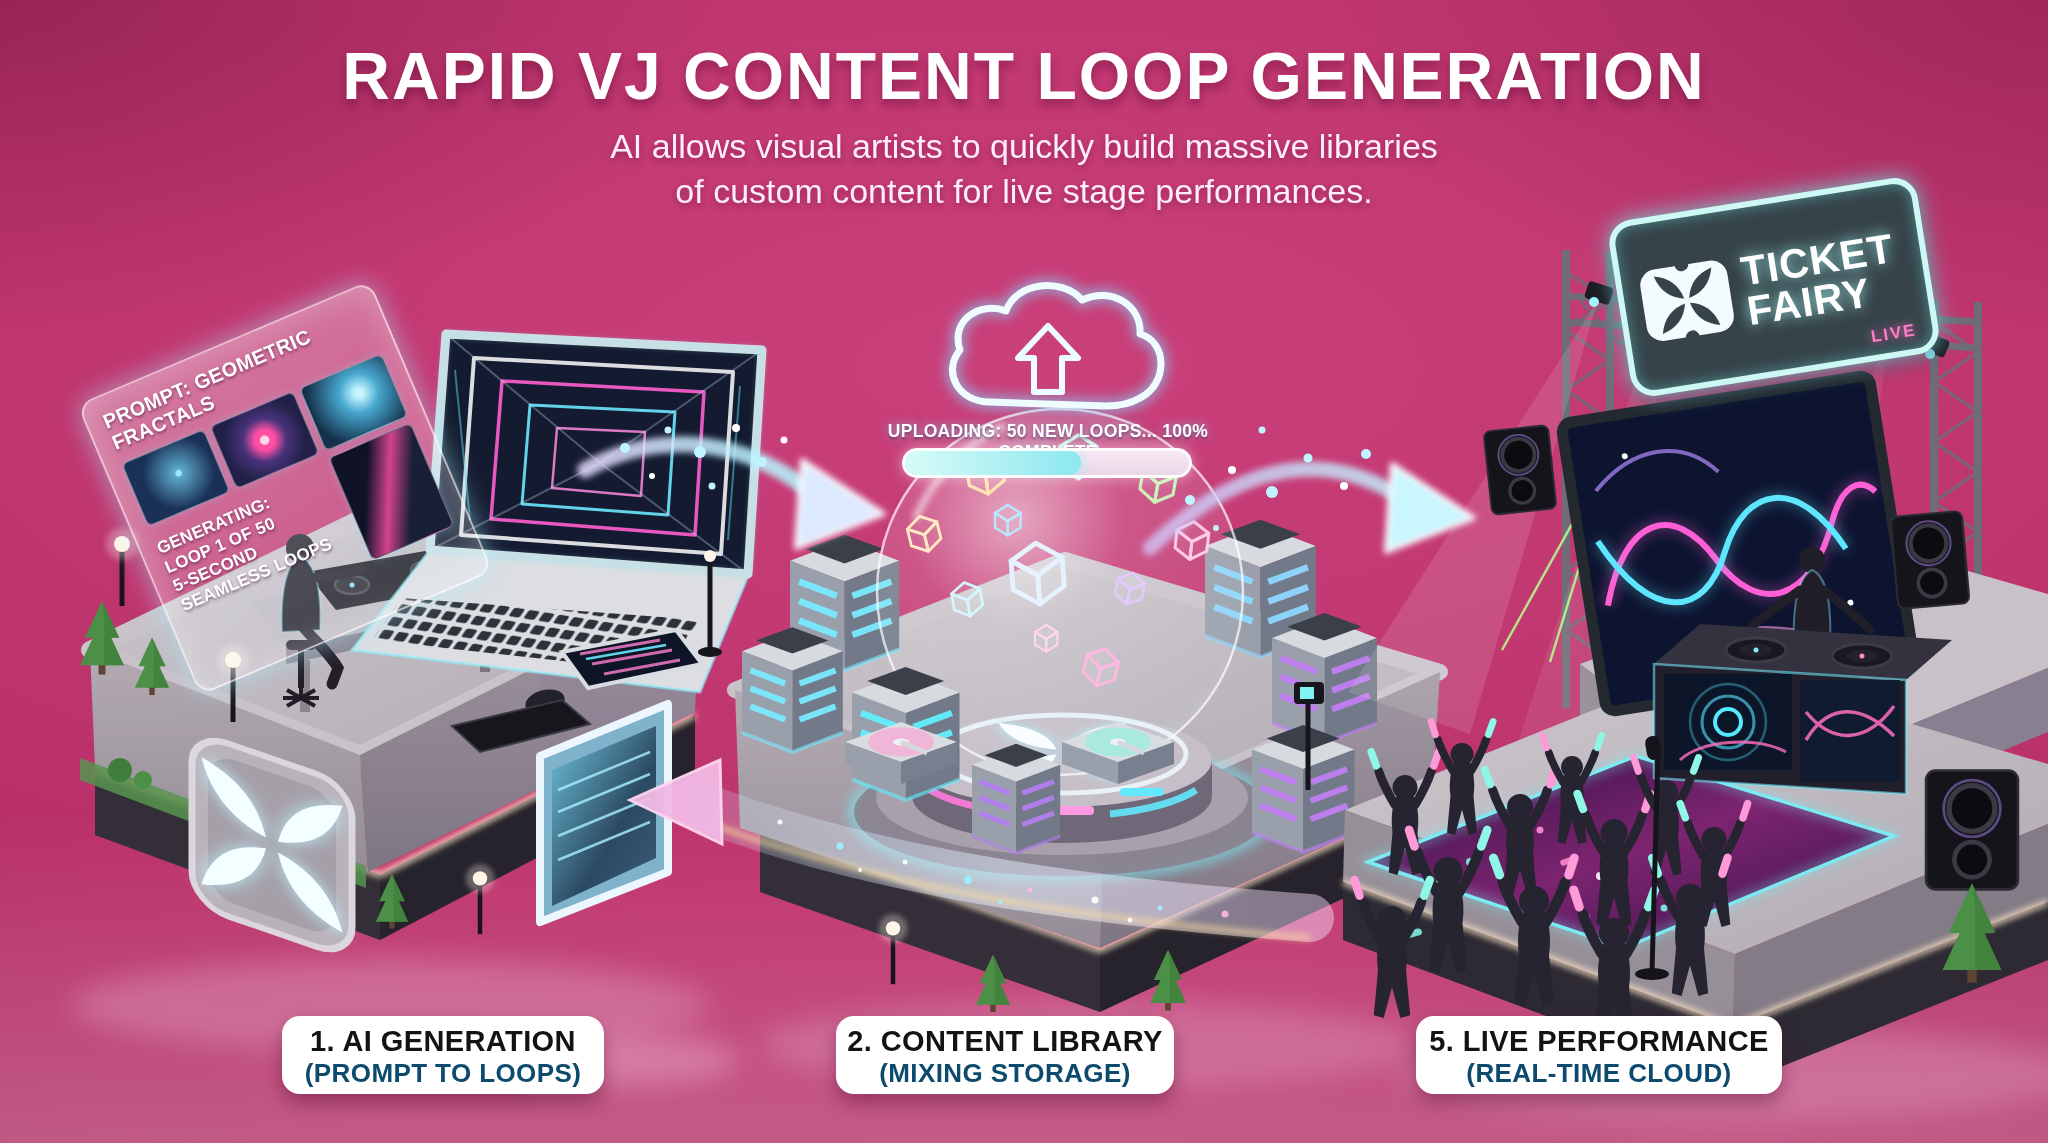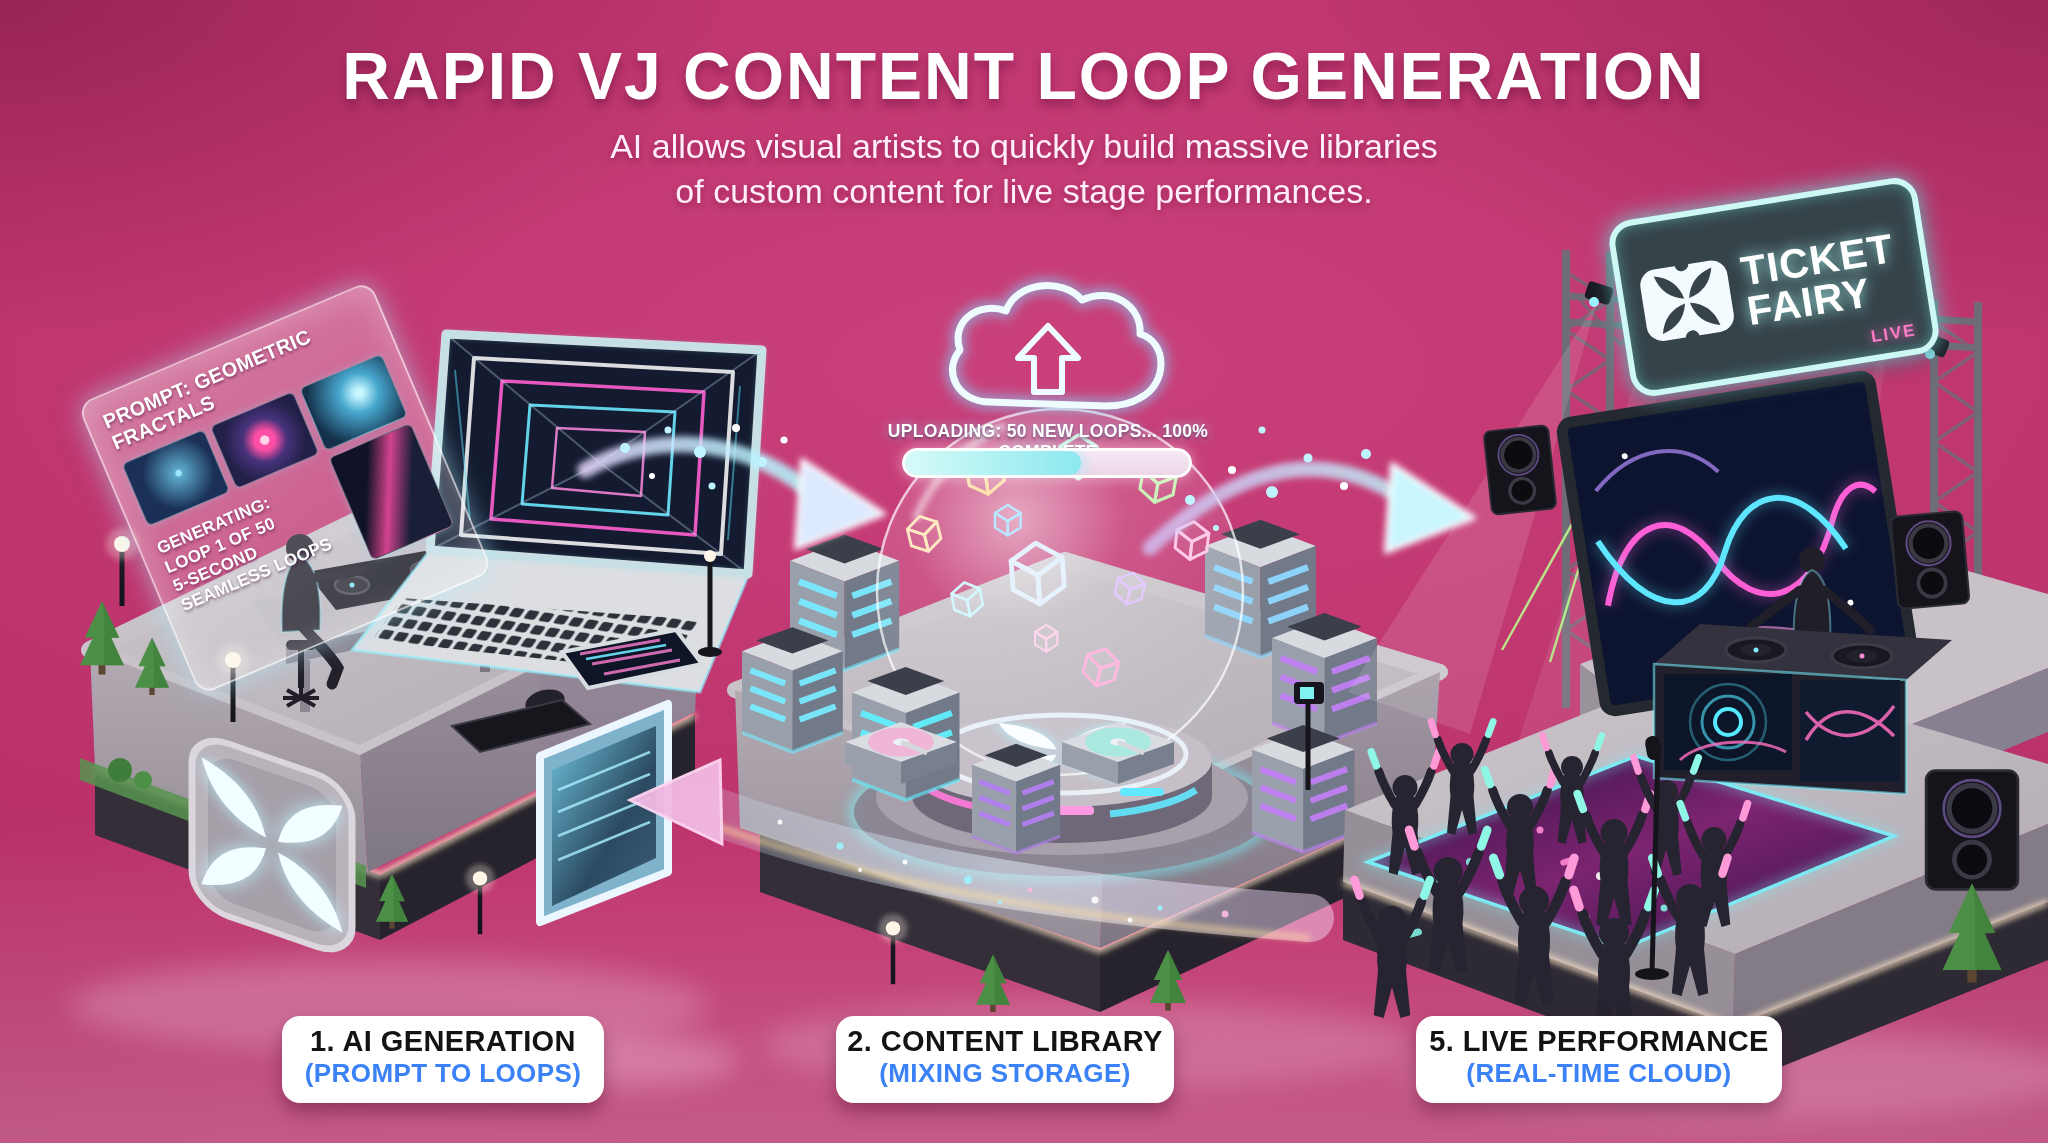--- a/index.html
+++ b/index.html
@@ -48,24 +48,24 @@
   .sign{left:1618px;top:198px;width:312px;height:178px;transform:rotate(-9deg);
     background:#36444a;border:6px solid #cdf8f4;border-radius:24px;box-sizing:border-box;
     box-shadow:0 0 22px rgba(110,235,230,.85), inset 0 0 14px rgba(110,235,230,.45), 0 10px 16px rgba(40,0,25,.35);
     display:flex;align-items:center;gap:12px;padding:12px 16px;}
   .sign-text{color:#fff;font-size:41px;font-weight:800;line-height:.98;letter-spacing:1px;
     text-shadow:0 0 14px rgba(170,255,250,.85);}
   .sign-live{position:absolute;right:16px;bottom:8px;color:#ff7cc8;font-size:17px;font-weight:700;
     letter-spacing:2px;text-shadow:0 0 10px rgba(255,110,200,.9);}
 
   
-  .caption{top:1016px;background:#fff;border-radius:18px;text-align:center;padding:9px 10px 14px;
+  .caption{top:1016px;background:#fff;border-radius:18px;text-align:center;padding:9px 10px 5px;
     box-shadow:0 9px 18px rgba(70,0,40,.38);box-sizing:border-box;}
   .caption .l1{font-size:29px;font-weight:800;color:#131313;letter-spacing:.4px;}
-  .caption .l2{font-size:26px;font-weight:600;color:#3b82f6;letter-spacing:.4px;}
+  .caption .l2{font-size:26px;font-weight:600;color:#0c4a6e;letter-spacing:.4px;}
   .cap1{left:282px;width:322px;}
   .cap2{left:836px;width:338px;}
   .cap3{left:1416px;width:366px;}
 </style>
 </head>
 <body>
 
 <div class="canvas">
   <div class="floor"></div>
   <div class="vignette"></div>

